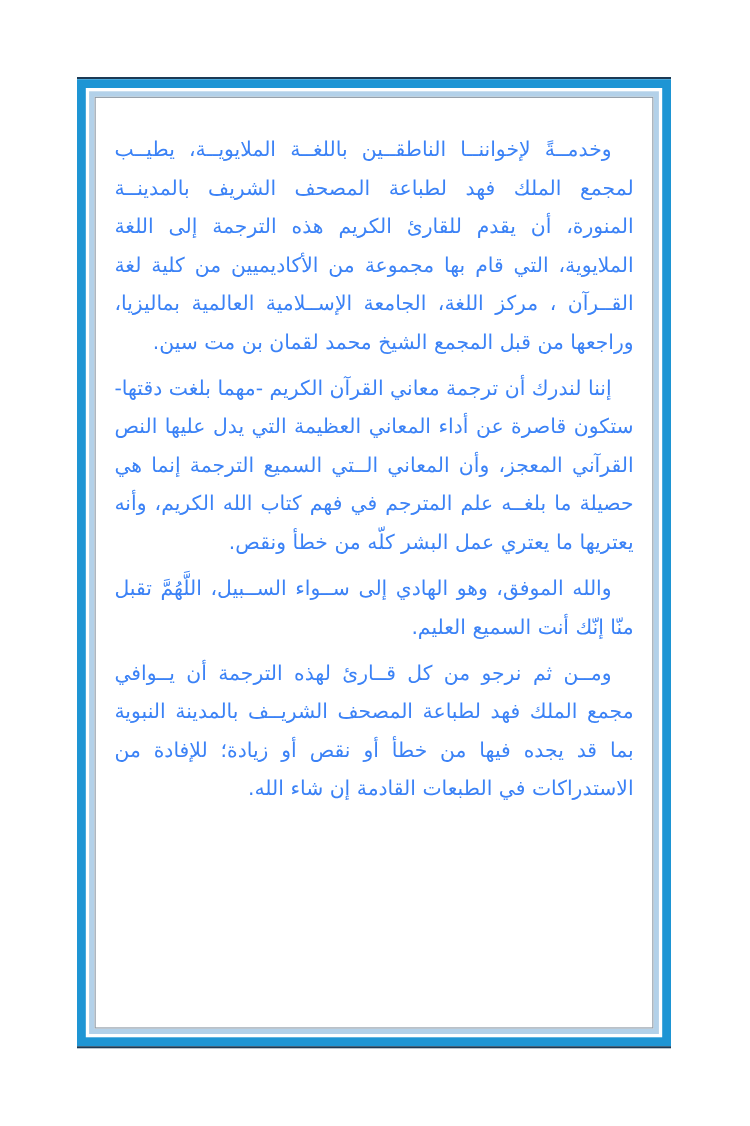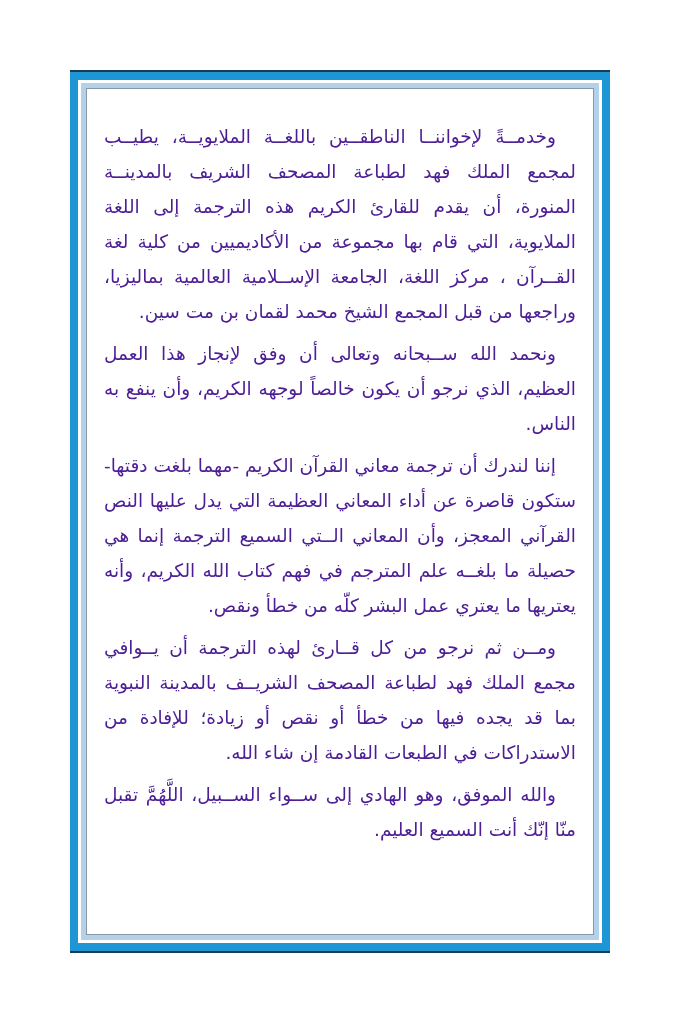--- a/index.html
+++ b/index.html
@@ -48,42 +48,41 @@
     box-sizing: border-box;
     border: 1px solid #8c98a4;
     background: #ffffff;
   }
   .page-text {
     direction: rtl;
     box-sizing: border-box;
     width: 100%;
     height: 100%;
     padding: 30px 17px 0 17px;
-    color: #4c1d95;
+    color: #3b82f6;
     font-size: 18.5px;
     line-height: 35px;
     text-align: justify;
   }
   .page-text p {
     margin: 0 0 7px 0;
     text-indent: 20px; 
   }
 </style>
 </head>
 <body>
 
 <div class="page-canvas">
   <div class="frame-shadow">
     <div class="frame-blue">
       <div class="frame-light">
         <div class="frame-inner">
           <div class="page-text">
             <p>وخدمــةً لإخواننــا الناطقــين باللغــة الملايويــة، يطيــب لمجمع الملك فهد لطباعة المصحف الشريف بالمدينــة المنورة، أن يقدم للقارئ الكريم هذه الترجمة إلى اللغة الملايوية، التي قام بها مجموعة من الأكاديميين من كلية لغة القــرآن ، مركز اللغة، الجامعة الإســلامية العالمية بماليزيا، وراجعها من قبل المجمع الشيخ محمد لقمان بن مت سين.</p>
-            <p>ونحمد الله ســبحانه وتعالى أن وفق لإنجاز هذا العمل العظيم، الذي نرجو أن يكون خالصاً لوجهه الكريم، وأن ينفع به الناس.</p>
             <p>إننا لندرك أن ترجمة معاني القرآن الكريم -مهما بلغت دقتها- ستكون قاصرة عن أداء المعاني العظيمة التي يدل عليها النص القرآني المعجز، وأن المعاني الــتي السميع الترجمة إنما هي حصيلة ما بلغــه علم المترجم في فهم كتاب الله الكريم، وأنه يعتريها ما يعتري عمل البشر كلّه من خطأ ونقص.</p>
+            <p>والله الموفق، وهو الهادي إلى ســواء الســبيل، اللَّهُمَّ تقبل منّا إنّك أنت السميع العليم.</p>
             <p>ومــن ثم نرجو من كل قــارئ لهذه الترجمة أن يــوافي مجمع الملك فهد لطباعة المصحف الشريــف بالمدينة النبوية بما قد يجده فيها من خطأ أو نقص أو زيادة؛ للإفادة من الاستدراكات في الطبعات القادمة إن شاء الله.</p>
-            <p>والله الموفق، وهو الهادي إلى ســواء الســبيل، اللَّهُمَّ تقبل منّا إنّك أنت السميع العليم.</p>
           </div>
         </div>
       </div>
     </div>
   </div>
 </div>
 
 </body></html>

